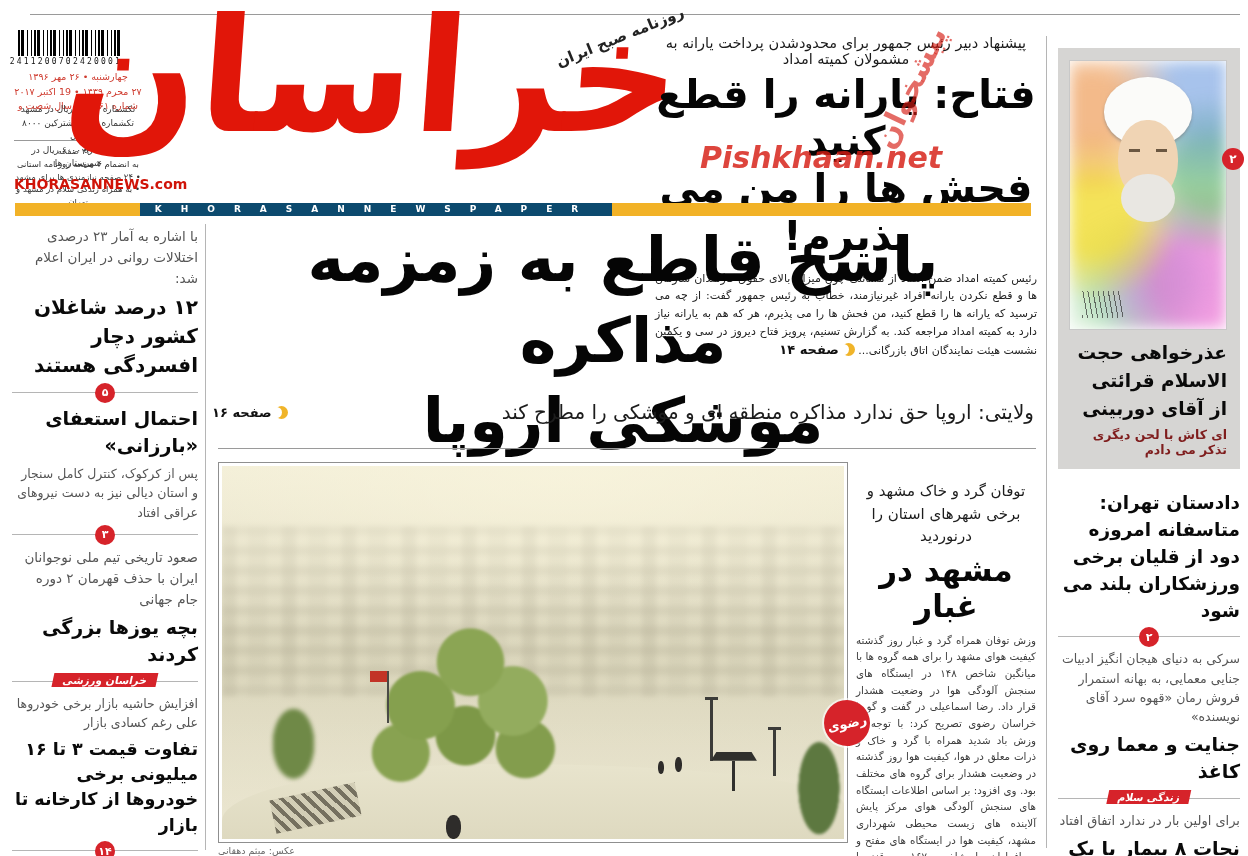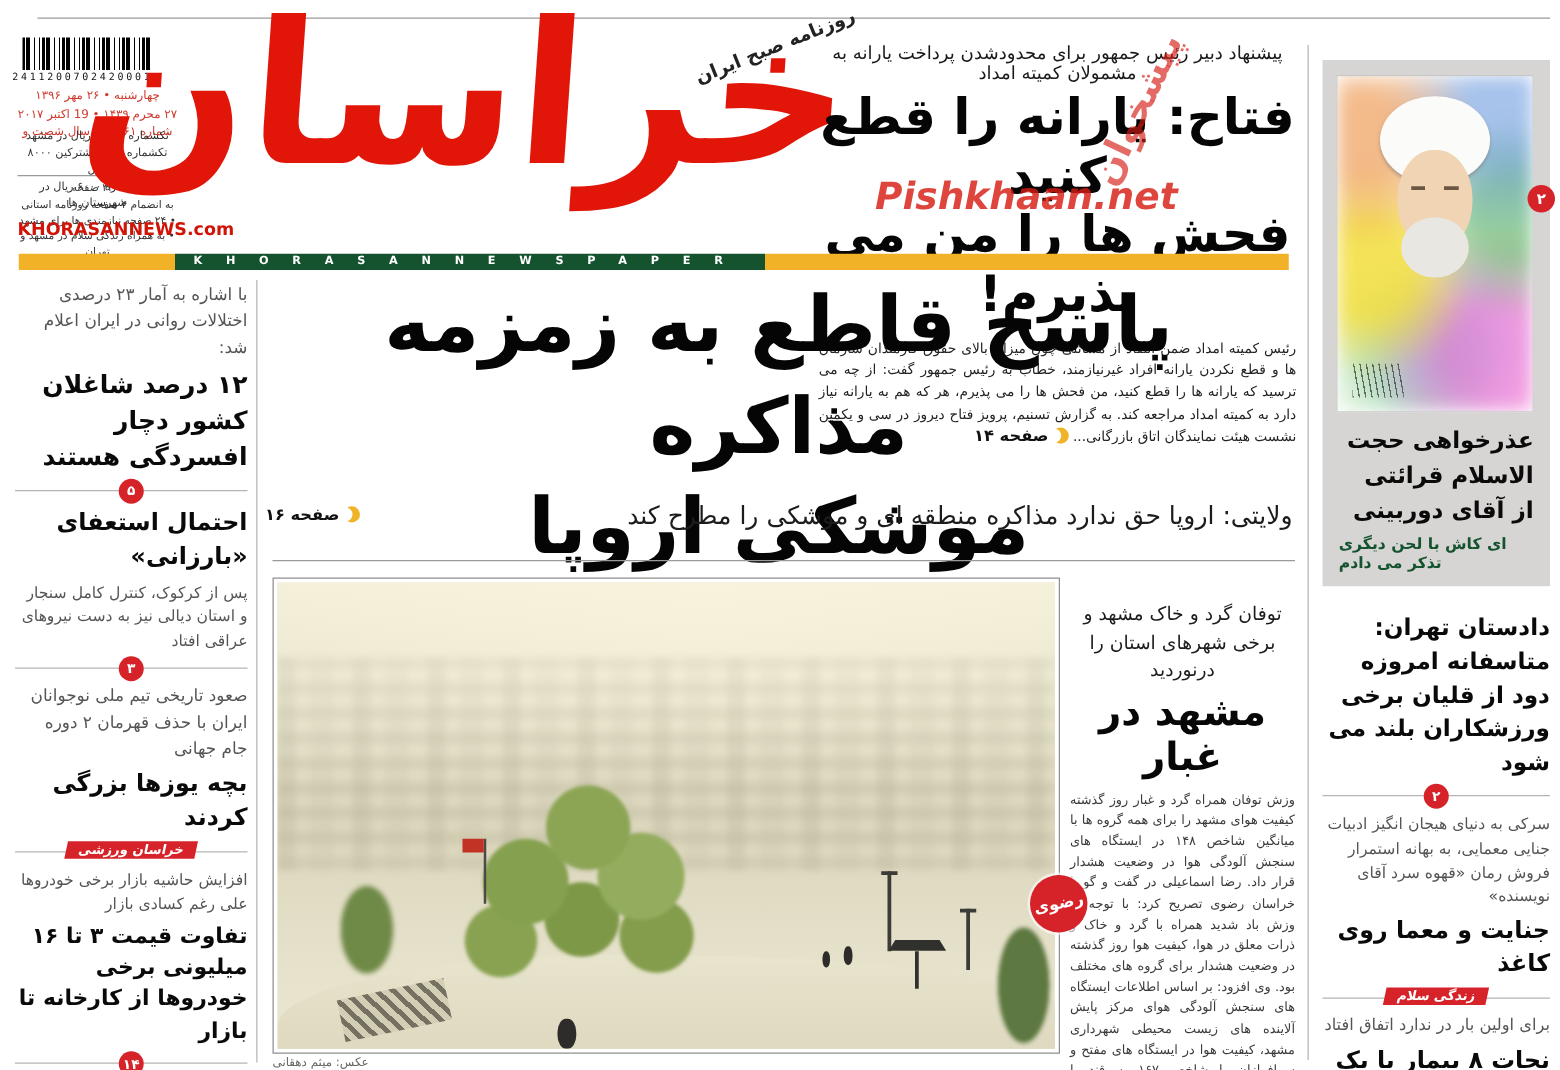--- a/index.html
+++ b/index.html
@@ -32,21 +32,21 @@
   .ts-head{font-size:40px;font-weight:bold;line-height:1.18;text-align:center;color:#050505;margin-top:4px;}
   .ts-body{font-size:11px;color:#222;text-align:justify;line-height:1.6;margin-top:10px;}
   .watermark{left:700px;top:140px;font-size:30px;font-weight:bold;font-style:italic;
     color:rgba(214,28,18,.82);direction:ltr;z-index:5;}
   .stamp{left:845px;top:70px;font-size:30px;font-weight:bold;color:rgba(214,28,18,.65);
     transform:rotate(-65deg);z-index:5;}
 
   
   .banner{left:15px;top:203px;width:1016px;height:13px;display:flex;direction:ltr;}
   .banner .y1{width:125px;background:#f2b227;}
-  .banner .gray{width:472px;background:#14532d;color:#fff;font-size:9px;font-weight:bold;
+  .banner .gray{width:472px;background:#0c4a6e;color:#fff;font-size:9px;font-weight:bold;
     letter-spacing:19px;text-align:center;line-height:13px;overflow:hidden;font-family:"DejaVu Sans",sans-serif;}
   .banner .y2{flex:1;background:#f2b227;}
 
   
   .lead{left:212px;top:220px;width:822px;text-align:center;}
   .lead-h{font-size:62px;font-weight:bold;line-height:1.3;color:#050505;letter-spacing:-1px;}
   .lead-sub-row{left:212px;top:400px;width:822px;display:flex;align-items:center;}
   .lead-sub{flex:1;text-align:left;font-size:20px;color:#1c1c1c;direction:rtl;text-align:right;}
   .pageref{font-size:13px;font-weight:bold;color:#111;white-space:nowrap;}
   .cres{display:inline-block;width:13px;height:13px;border-radius:50%;background:#f0b429;
@@ -127,21 +127,21 @@
       radial-gradient(circle at 35% 85%, rgba(120,200,120,.5) 0 12%, rgba(0,0,0,0) 32%);}
   .portrait .turban{position:absolute;left:22%;top:6%;width:56%;height:26%;background:#fbfbf9;
     border-radius:50%;box-shadow:0 2px 3px rgba(120,120,120,.55);}
   .portrait .face{position:absolute;left:31%;top:22%;width:38%;height:30%;background:#f0d4b4;border-radius:48%;}
   .portrait .beard{position:absolute;left:33%;top:42%;width:34%;height:18%;background:#e9e7e2;border-radius:50%;}
   .portrait .eyes{position:absolute;left:38%;top:33%;width:24%;height:3px;
     background:linear-gradient(90deg,#6b5741 0 30%,rgba(0,0,0,0) 30% 70%,#6b5741 70%);}
   .portrait .sig{position:absolute;left:8%;bottom:4%;width:26%;height:10%;opacity:.7;
     background:repeating-linear-gradient(80deg,#333 0 1px,rgba(0,0,0,0) 1px 5px);}
   .apology-head{font-size:18.5px;font-weight:bold;color:#0a0a0a;line-height:1.5;text-align:right;margin-top:9px;}
-  .apology-sub{font-size:12.5px;font-weight:bold;color:#14532d;margin-top:5px;text-align:left;}
+  .apology-sub{font-size:12.5px;font-weight:bold;color:#7f1d1d;margin-top:5px;text-align:right;}
   .side-badge{left:1222px;top:148px;width:22px;height:22px;border-radius:50%;background:#d6232a;color:#fff;
     font-size:12px;font-weight:bold;display:flex;align-items:center;justify-content:center;z-index:4;}
 </style>
 </head>
 <body>
 
 <div class="page">
 
   <div class="rule-h topline"></div>
 

